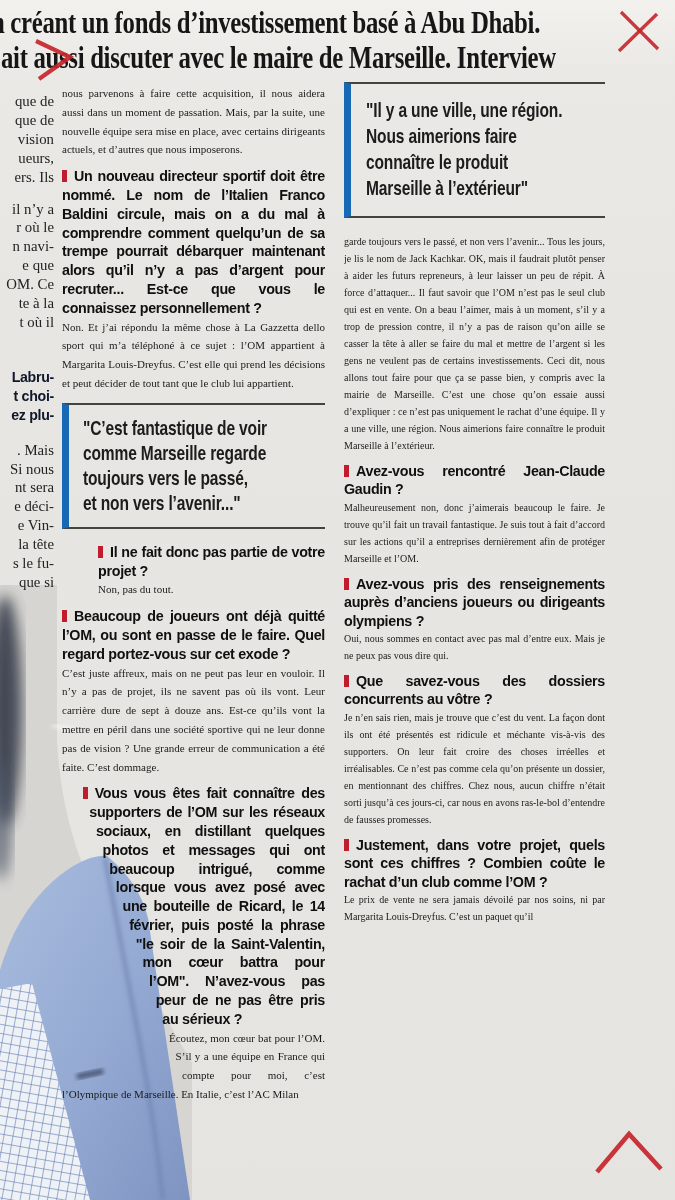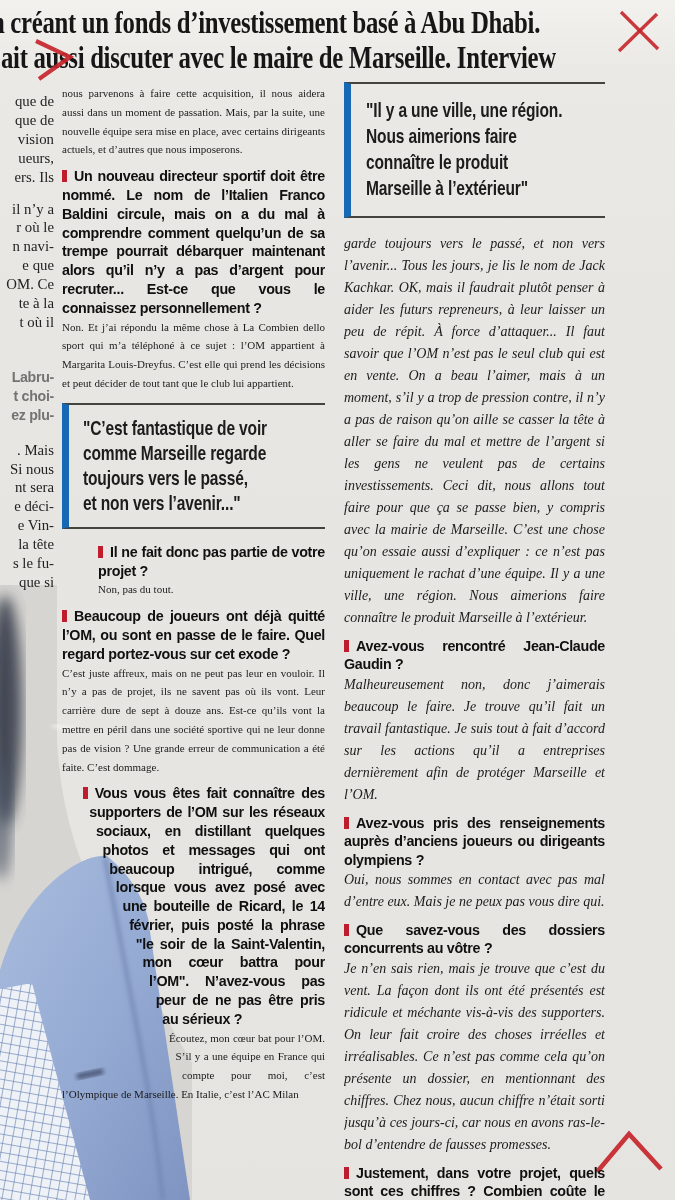--- a/index.html
+++ b/index.html
@@ -15,28 +15,28 @@
     font-family:"Liberation Serif", serif;font-weight:bold;font-size:31px;
     transform:scaleX(0.80);transform-origin:left top;letter-spacing:-0.4px;
   }
   
   .mark-svg{position:absolute;}
   
   .leftstrip{position:absolute;left:0;top:92px;width:54px;text-align:right;}
   .leftstrip .frag{white-space:pre-line;font-size:14.8px;line-height:18.9px;color:#222;}
   .leftstrip .frag.boldfrag{
     font-family:"Liberation Sans", sans-serif;font-weight:bold;font-size:14.2px;
-    line-height:18.9px;color:#737373;letter-spacing:-0.3px;
+    line-height:18.9px;color:#0f172a;letter-spacing:-0.3px;
   }
   
   .col{position:absolute;overflow:hidden;}
   #col1{left:62px;top:84px;width:263px;height:1116px;}
   #col2{left:344px;top:75px;width:261px;height:1125px;}
   .body-text{font-size:11px;line-height:18.8px;text-align:justify;margin:0;}
-  #col2 .body-text{font-size:14px;line-height:22px;font-style:italic;}
+  #col2 .body-text{font-size:10px;line-height:17px;}
   .qa{margin-top:8px;}
   .q{
     font-family:"Liberation Sans", sans-serif;font-weight:bold;font-size:14.3px;
     line-height:18.8px;color:#101010;text-align:justify;letter-spacing:-0.3px;
   }
   #col2 .q{line-height:18.4px;}
   .mk{
     display:inline-block;width:5px;height:12px;background:#be1d2d;
     margin-right:7px;vertical-align:-1px;
   }
@@ -134,21 +134,21 @@
 la tête
 s le fu-
 que si</div>
   </div>
 
   <div class="col" id="col1">
     <p class="body-text">nous parvenons à faire cette acquisition, il nous aidera aussi dans un moment de passation. Mais, par la suite, une nouvelle équipe sera mise en place, avec certains dirigeants actuels, et d’autres que nous imposerons.</p>
 
     <div class="qa">
       <div class="q"><span class="mk"></span><span>Un nouveau directeur sportif doit être nommé. Le nom de l’Italien Franco Baldini circule, mais on a du mal à comprendre comment quelqu’un de sa trempe pourrait débarquer maintenant alors qu’il n’y a pas d’argent pour recruter... Est-ce que vous le connaissez personnellement ?</span></div>
-      <p class="body-text">Non. Et j’ai répondu la même chose à La Combien dello sport qui m’a téléphoné à ce sujet : l’OM appartient à Margarita Louis-Dreyfus. C’est elle qui prend les décisions et peut décider de tout tant que le club lui appartient.</p>
+      <p class="body-text">Non. Et j’ai répondu la même chose à La Gazzetta dello sport qui m’a téléphoné à ce sujet : l’OM appartient à Margarita Louis-Dreyfus. C’est elle qui prend les décisions et peut décider de tout tant que le club lui appartient.</p>
     </div>
 
     <div class="pullquote">
       <div class="qt">"C’est fantastique de voir
 comme Marseille regarde
 toujours vers le passé,
 et non vers l’avenir..."</div>
     </div>
 
     <div class="qa" style="margin-top:14px;margin-left:36px;">

